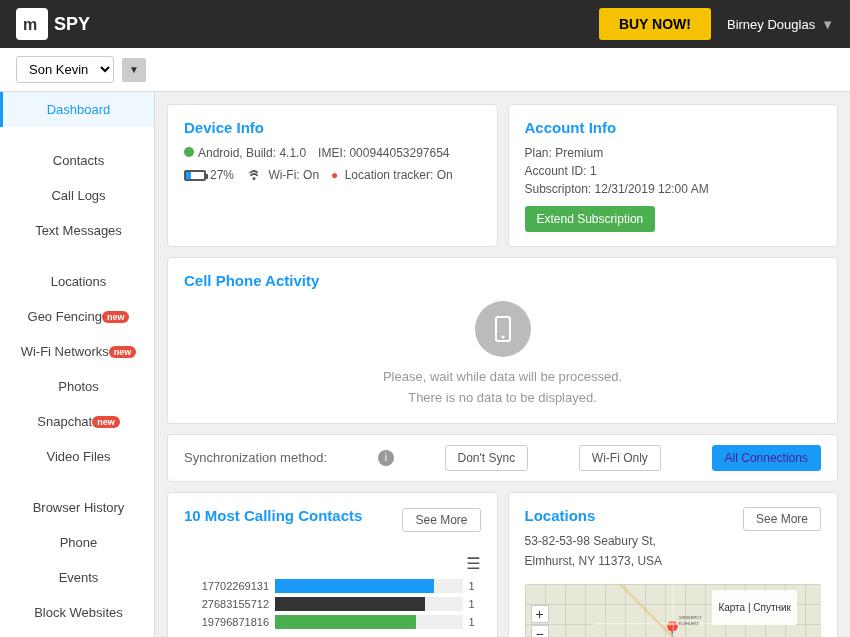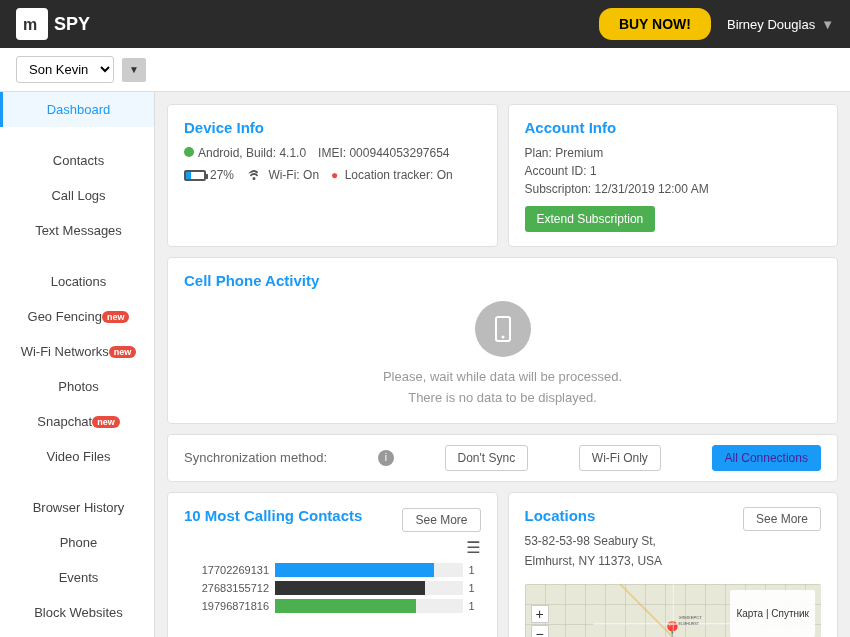--- a/index.html
+++ b/index.html
@@ -39,21 +39,21 @@
       align-items: center;
       gap: 16px;
     }
     .buy-now-btn {
       background: #f5c200;
       color: #000;
       font-weight: bold;
       font-size: 14px;
       padding: 8px 20px;
       border: none;
-      border-radius: 13px;
+      border-radius: 3px;
       cursor: pointer;
     }
     .user-dropdown {
       color: #fff;
       display: flex;
       align-items: center;
       gap: 6px;
       cursor: pointer;
     }
     .dropdown-arrow {
@@ -300,21 +300,21 @@
       display: flex;
       justify-content: space-between;
       align-items: flex-start;
       margin-bottom: 6px;
     }
 
     .calling-header-row {
       display: flex;
       justify-content: space-between;
       align-items: center;
-      margin-bottom: 4px;
+      margin-bottom: 20px;
     }
 
     
     .bar-chart { margin-top: 6px; }
     .bar-row {
       display: flex;
       align-items: center;
       margin-bottom: 4px;
       gap: 6px;
     }
@@ -339,23 +339,23 @@
       width: 100%;
       height: 100%;
       background:
         linear-gradient(rgba(180,180,160,0.4) 1px, transparent 1px),
         linear-gradient(90deg, rgba(180,180,160,0.4) 1px, transparent 1px);
       background-size: 20px 20px;
     }
     .map-overlay {
       position: absolute;
       top: 6px;
-      right: 6px;
+      right: 24px;
       background: rgba(255,255,255,0.9);
-      padding: 18px 6px;
+      padding: 12px 6px;
       font-size: 10px;
       border-radius: 2px;
       cursor: pointer;
     }
     .map-pin {
       position: absolute;
       bottom: 20px;
       left: 50%;
       color: #e74c3c;
       font-size: 20px;

